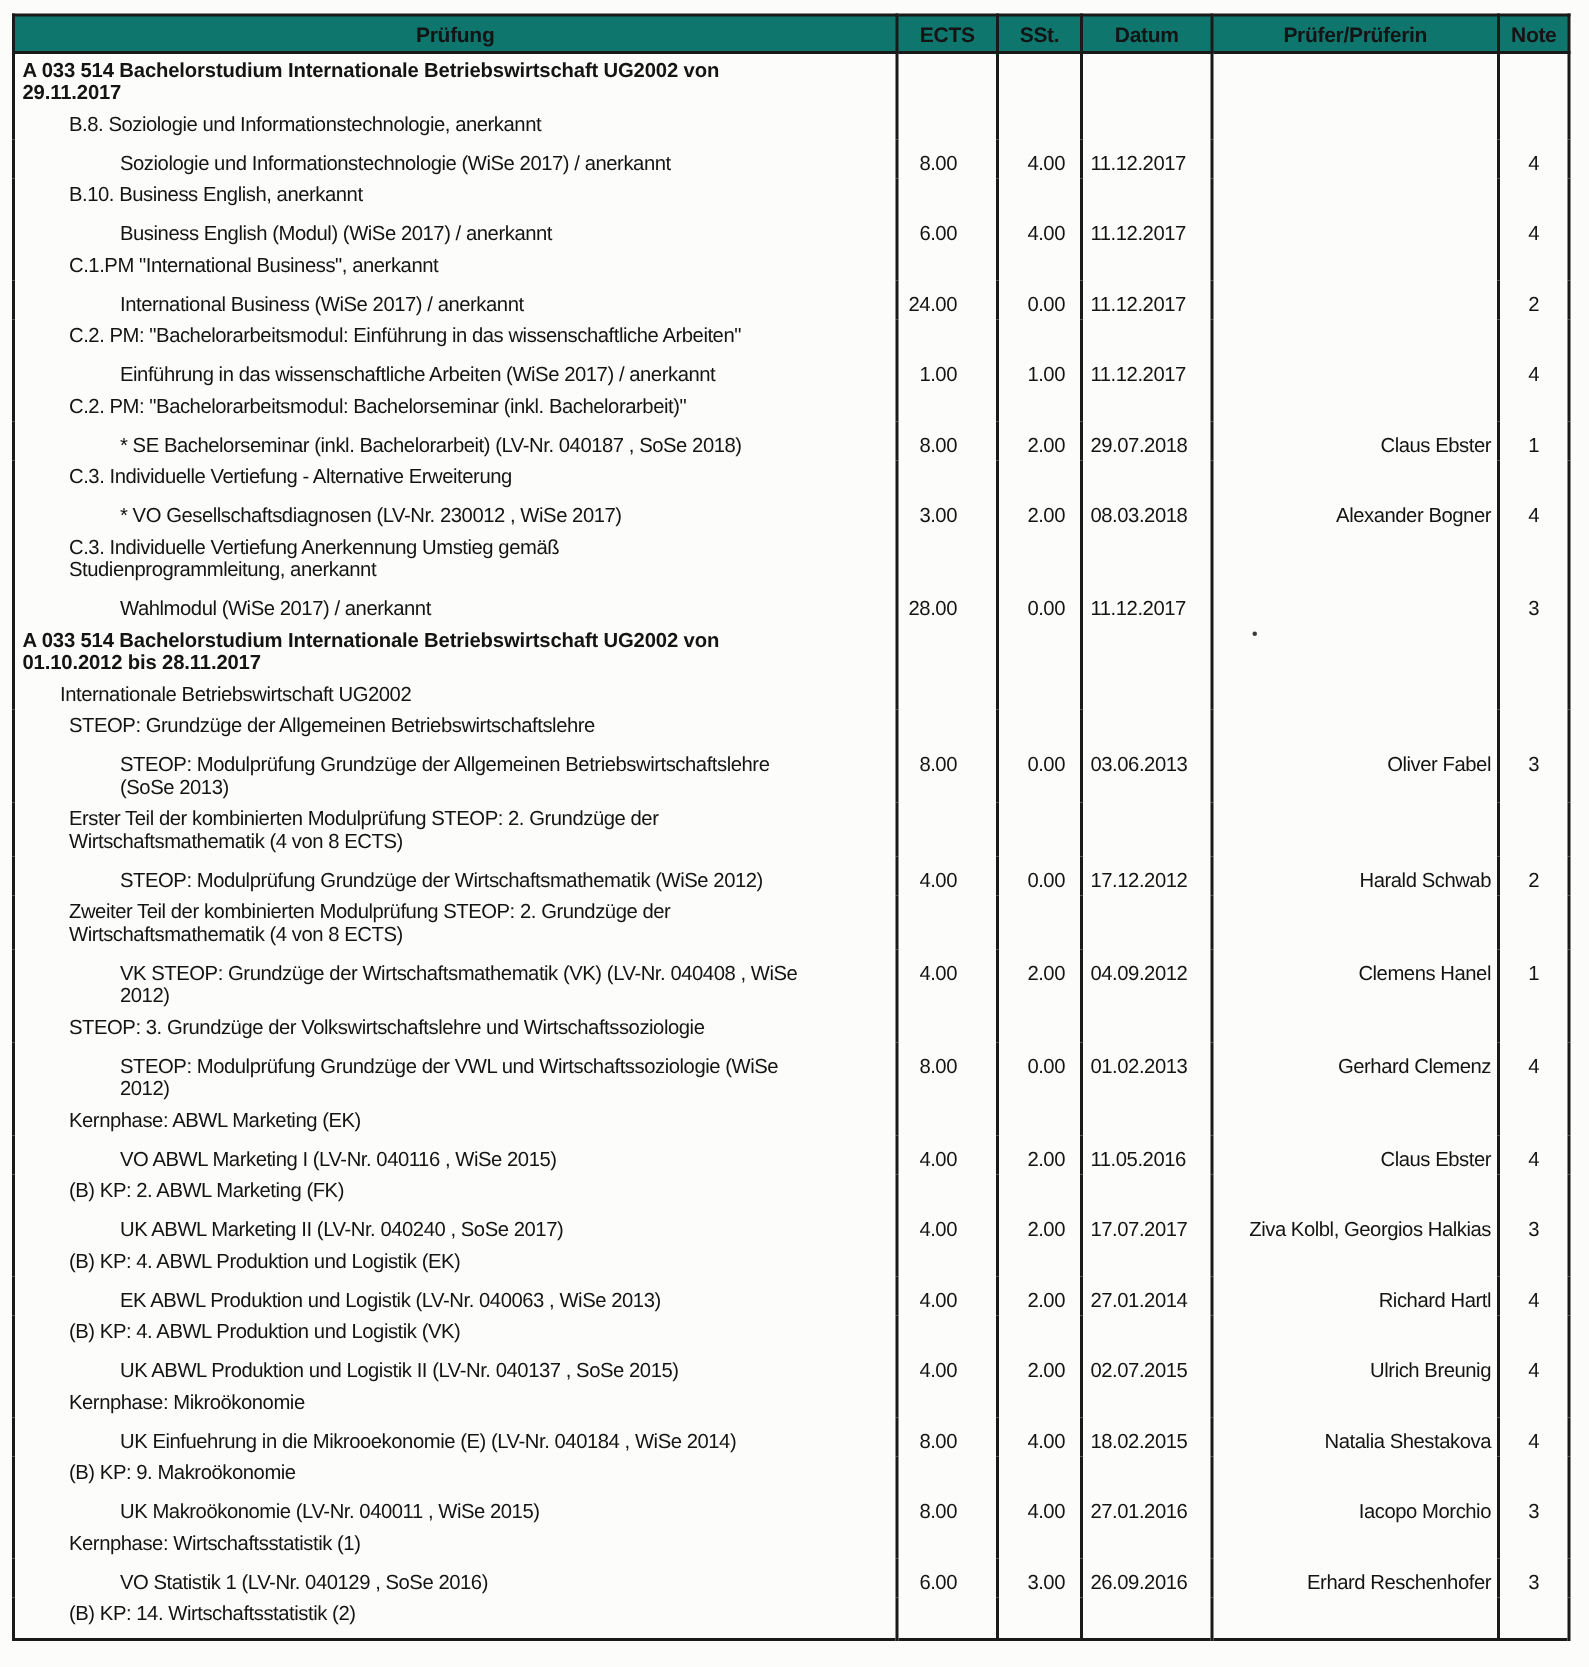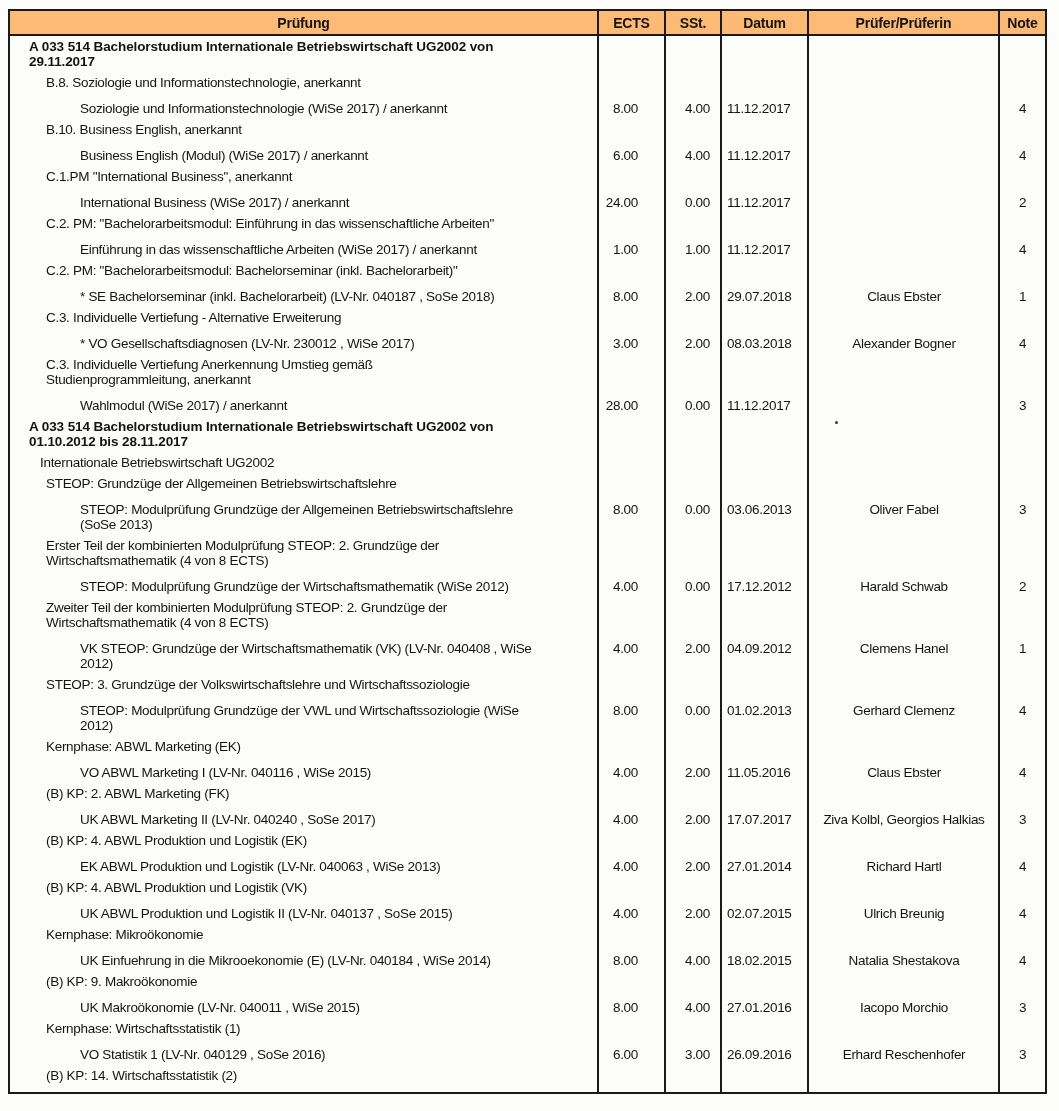--- a/index.html
+++ b/index.html
@@ -25,42 +25,42 @@
   col.c4 { width: 87px; }
   col.c5 { width: 191px; }
   col.c6 { width: 47px; }
   thead th {
     border: 2px solid #1a1a1a;
     font-size: 14px;
     font-weight: bold;
     text-align: center;
     padding: 4px 2px 3px 2px;
     letter-spacing: -0.2px;
-    background: #fdba74;
+    background: #0f766e;
   }
   tbody td {
     border-left: 2px solid #1a1a1a;
     border-right: 2px solid #1a1a1a;
     vertical-align: top;
     font-size: 13.5px;
     line-height: 15px;
     letter-spacing: -0.3px;
     padding: 3px 4px 3px 0;
   }
   td.c-name { white-space: pre-wrap; padding-right: 8px; }
-  td.c-name.ind0 { padding-left: 19px; }
+  td.c-name.ind0 { padding-left: 5px; }
   td.c-name.ind1 { padding-left: 30px; }
   td.c-name.ind2 { padding-left: 36px; }
   td.c-name.ind3 { padding-left: 70px; margin-left: 24px; }
   tr.t-program td.c-name { font-weight: bold; letter-spacing: -0.1px; }
   tr.t-course td { padding-top: 8px; padding-bottom: 3px; }
   td.c-ects  { text-align: right; padding-right: 26px; }
   td.c-sst   { text-align: right; padding-right: 10px; }
   td.c-datum { text-align: left; padding-left: 5px; }
-  td.c-pruefer { text-align: center; padding-left: 5px; white-space: nowrap; overflow: hidden; }
+  td.c-pruefer { text-align: right; padding-left: 5px; white-space: nowrap; overflow: hidden; }
   td.c-note  { text-align: center; padding-right: 0; }
   tbody tr:last-child td { padding-bottom: 9px; }
   .artifact-dot {
     position: absolute;
     left: 835px; top: 421px;
     width: 3px; height: 3px;
     background: #3a3a3a;
     border-radius: 50%;
   }
 </style>

